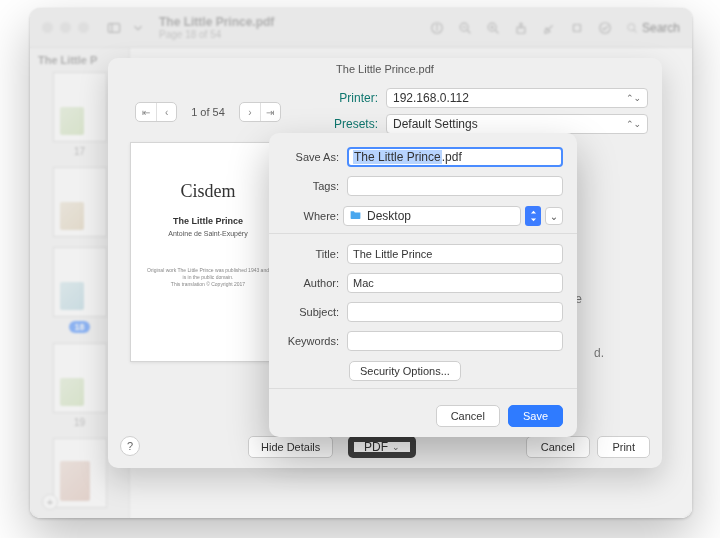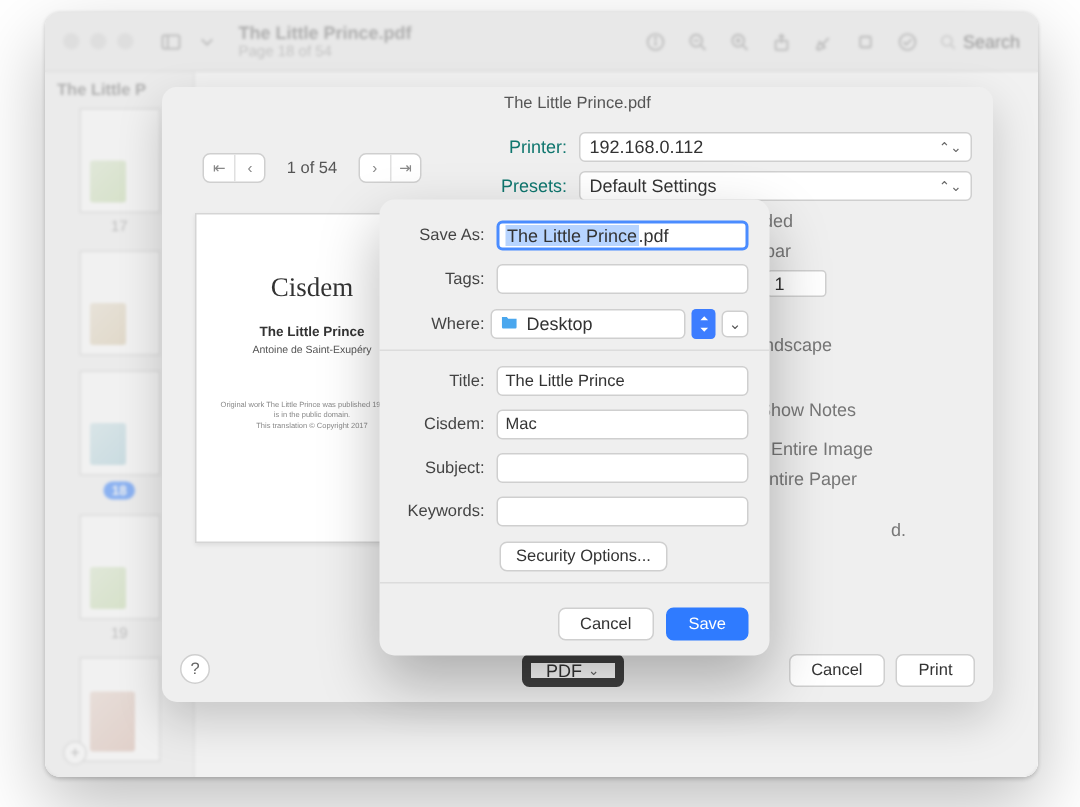--- a/index.html
+++ b/index.html
@@ -62,21 +62,21 @@
 .chk{width:12px;height:12px;border:1px solid #b9b9b9;border-radius:3px;background:#fff}
 .faint{color:#777}
 .num{width:40px;height:18px;background:#fff;border:1px solid #cfcfcf;border-radius:3px;padding:0 4px;display:inline-flex;align-items:center}
 .pdfdrop{position:absolute;left:240px;bottom:10px;height:22px;padding:0 10px;background:#fff;border:6px solid #404040;border-radius:5px;font-size:11px;display:flex;align-items:center;gap:4px}
 .pdfdrop .arr{font-size:9px;color:#666}
 .sheet1 .cancel,.sheet1 .print{position:absolute;bottom:10px;height:22px;padding:0 14px;background:#fff;border:1px solid #cfcfcf;border-radius:5px;font-size:11px}
 .sheet1 .cancel{right:72px}
 .sheet1 .print{right:12px}
 
 
-.sheet2{position:absolute;top:125px;left:223px;width:260px;background:#efefef;border-radius:10px;box-shadow:0 18px 40px rgba(0,0,0,.28);padding:12px 0 10px 0}
+.sheet2{position:absolute;top:125px;left:239px;width:308px;background:#efefef;border-radius:10px;box-shadow:0 18px 40px rgba(0,0,0,.28);padding:12px 0 10px 0}
 .srow{display:flex;align-items:center;gap:8px;padding:2px 14px;margin-bottom:5px}
 .srow label{width:56px;text-align:right;font-size:11px;color:#444}
 .txt{flex:1;height:20px;background:#fff;border:1px solid #cfcfcf;border-radius:4px;display:flex;align-items:center;padding:0 5px;font-size:11px}
 .txt.focus{border:2px solid #4a8cff;padding:0 4px}
 .txt.focus .selspan{background:#b7d4ff;padding:0 1px}
 .where{display:flex;align-items:center;gap:4px}
 .where .folder svg{width:13px;height:13px}
 .where .popup{flex:1;height:20px;background:#fff;border:1px solid #cfcfcf;border-radius:4px;display:flex;align-items:center;padding:0 5px;gap:5px;min-width:0}
 .stepperbtn{width:16px;height:20px;background:#3d7dff;border-radius:3px;display:flex;align-items:center;justify-content:center}
 .stepperbtn svg{width:9px;height:12px;fill:#fff}
@@ -271,20 +271,21 @@
         </div>
         <div class="row" style="padding-left:172px">
           <span class="faint">Fill Entire Paper</span>
         </div>
         <div class="row" style="padding-left:280px;margin-top:20px">
           <span class="faint">d.</span>
         </div>
       </div>
     </div>
     <div class="helpbtn">?</div>
+    <button class="hidedetails">Hide Details</button>
     <div class="pdfdrop">
         <span>PDF</span>
         <span class="arr">⌄</span>
       </div>
     <button class="cancel">Cancel</button>
     <button class="print">Print</button>
   </div>
 
   <div class="sheet2">
     <div class="srow">
@@ -312,21 +313,21 @@
           </svg>
         </div>
       <div class="discl">⌄</div>
     </div>
     <div class="divider"></div>
     <div class="srow">
       <label>Title:</label>
       <div class="txt">The Little Prince</div>
     </div>
     <div class="srow">
-      <label>Cisdem:</label>
+      <label>Author:</label>
       <div class="txt">Mac</div>
     </div>
     <div class="srow">
       <label>Subject:</label>
       <div class="txt"></div>
     </div>
     <div class="srow">
       <label>Keywords:</label>
       <div class="txt"></div>
     </div>

